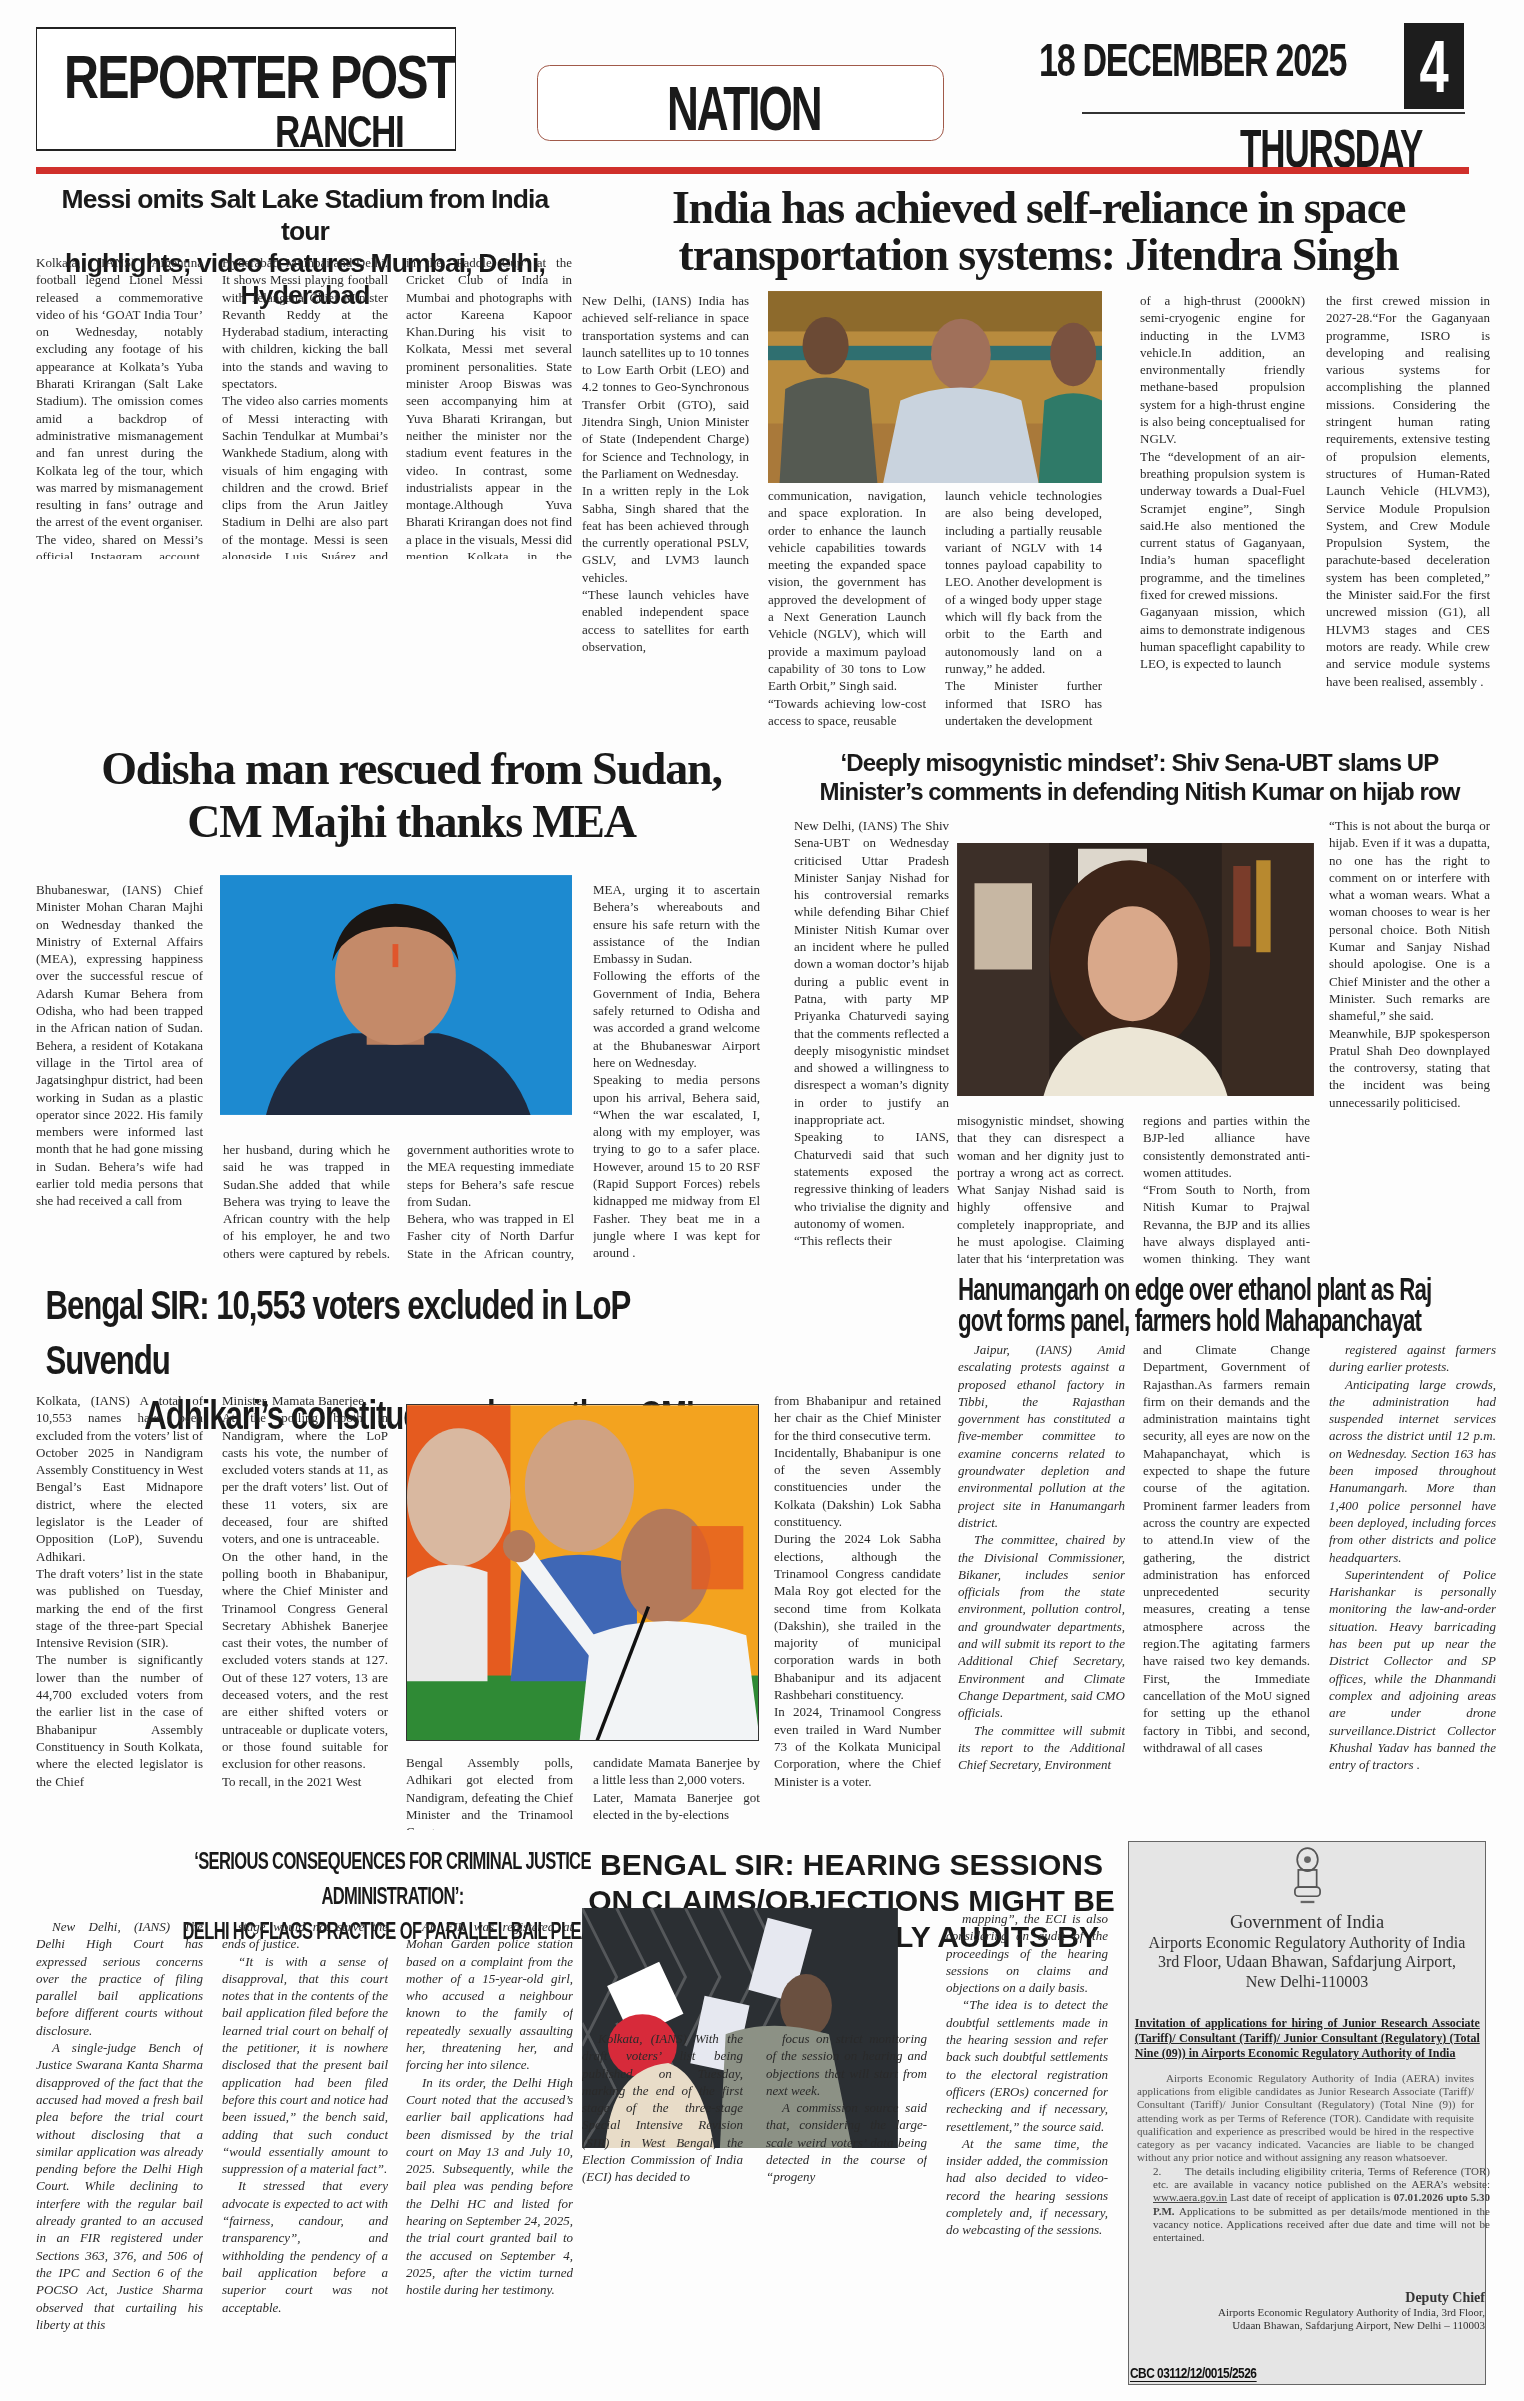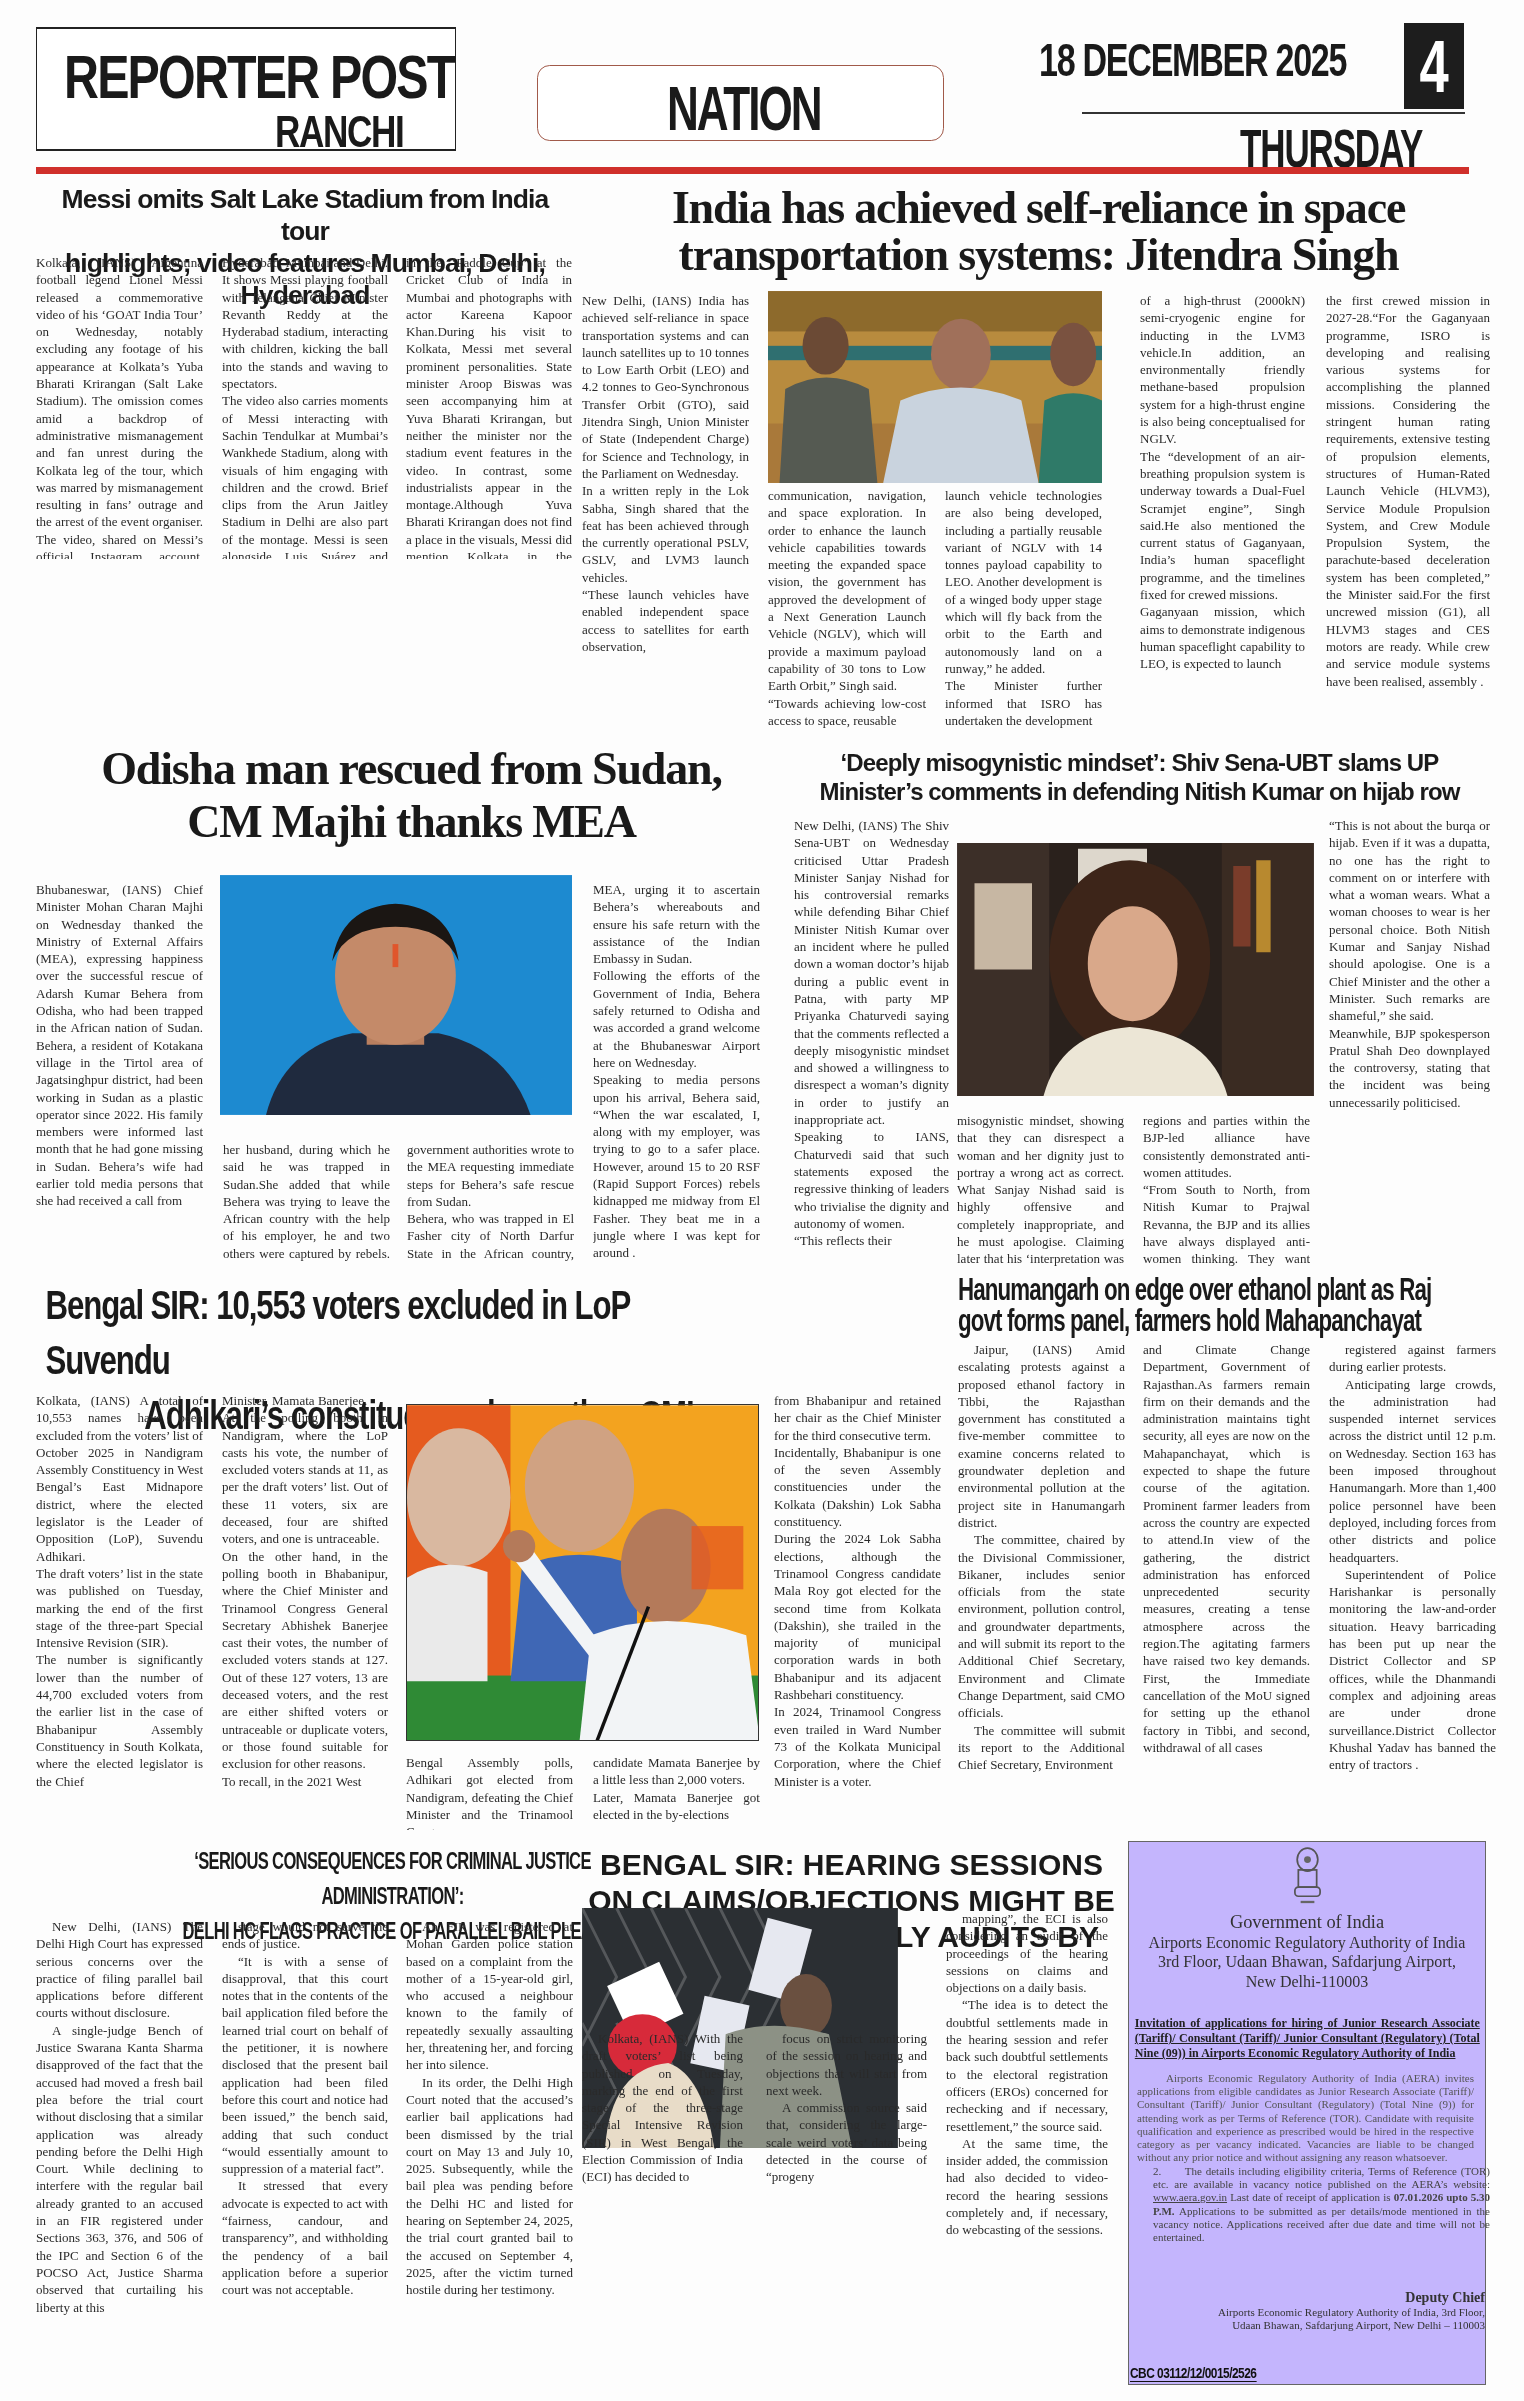--- a/index.html
+++ b/index.html
@@ -22,24 +22,24 @@
   .red-rule { left: 36px; top: 167px; width: 1433px; height: 7px; background: #d0302b; }
 
   
   .hl { position: absolute; text-align: center; color: #1a1a1a; }
   .hl-sans { font-family: "Liberation Sans", sans-serif; font-weight: 700; }
   .hl-serif { font-family: "Liberation Serif", serif; font-weight: 700; }
 
   
   .col { position: absolute; font-size: 13px; line-height: 17.3px; text-align: justify; color: #2a2a2a; overflow: hidden; }
   .col p { margin: 0; }
-  .col.indent p { text-indent: 16px; }
+  .col.indent p { text-indent: 16px; font-style: italic; }
 
   .photo { position: absolute; overflow: hidden; }
-  .ad-box { position:absolute; border: 1.7px solid #666; background: #c4b5fd; }
+  .ad-box { position:absolute; border: 1.7px solid #666; background: #e5e5e5; }
 </style>
 </head>
 <body>
 
 <div class="abs mast-box"></div>
 <div class="abs mast-title">REPORTER POST</div>
 <div class="abs mast-city">RANCHI</div>
 <div class="abs section-box"></div>
 <div class="abs section-label">NATION</div>
 <div class="abs date-text">18 DECEMBER 2025</div>

